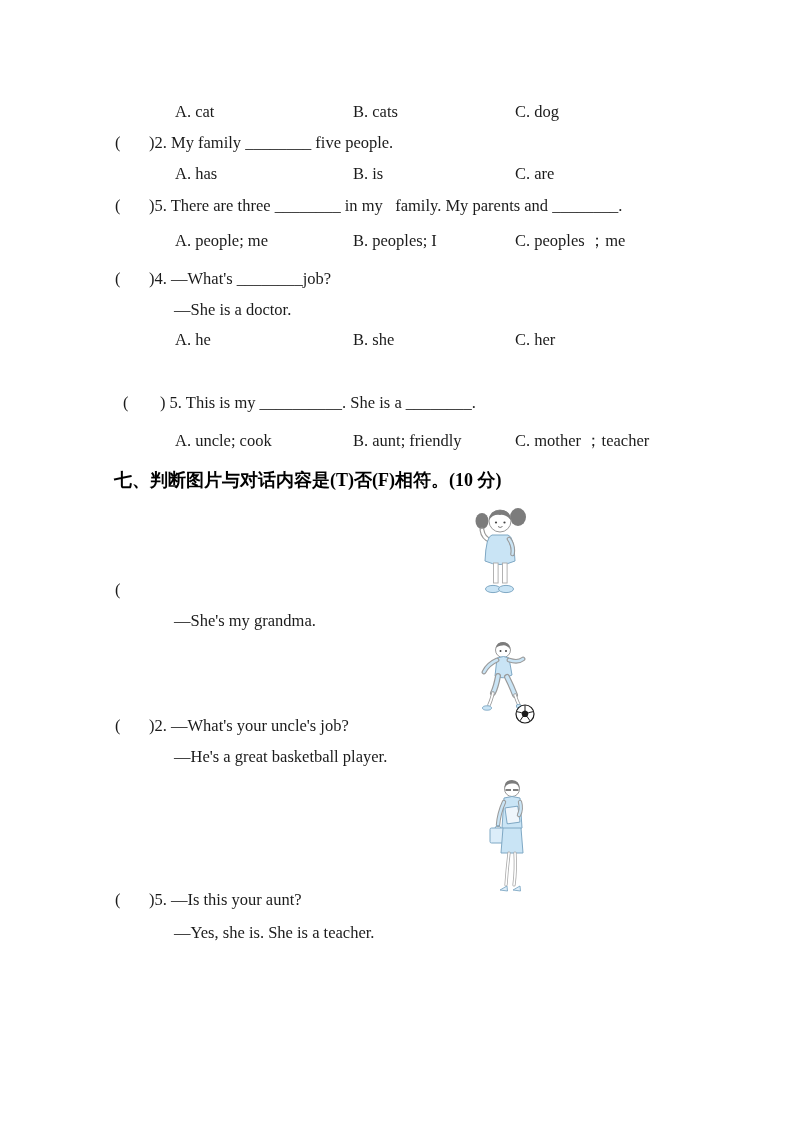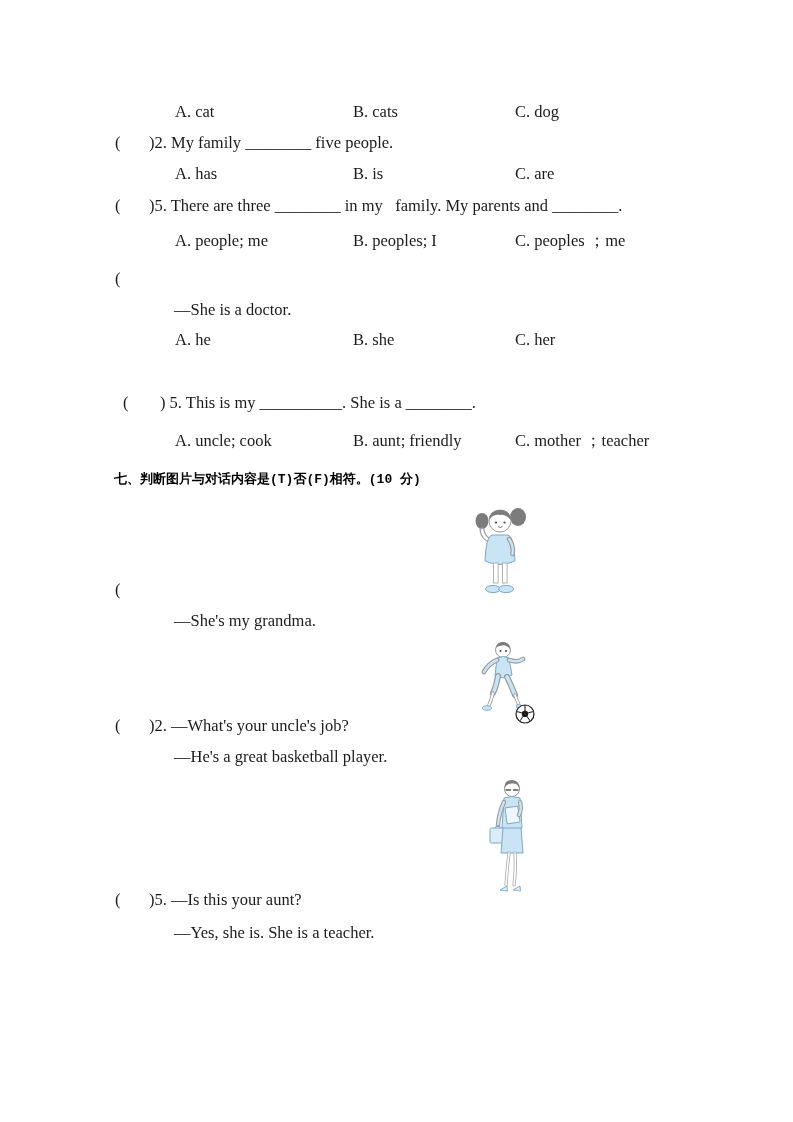--- a/index.html
+++ b/index.html
@@ -16,22 +16,22 @@
   .row { position: absolute; left: 0; width: 100%; height: 22px; line-height: 21px; }
   .row span { white-space: pre; }
   .bracket { position: absolute; left: 115px; }
   .qtext   { position: absolute; left: 149px; }
   .reply   { position: absolute; left: 174px; }
   .optA { position: absolute; left: 175px; }
   .optB { position: absolute; left: 345px; margin-left: 8px; }
   .optC { position: absolute; left: 515px; }
   .heading {
     position: absolute; left: 114px; top: 468px; height: 24px; line-height: 24px;
-    font-family: Liberation Mono, monospace;
-    font-weight: bold; font-size: 13px; color: #000000; white-space: pre;
+    font-family: Liberation Serif, serif;
+    font-weight: bold; font-size: 18px; color: #000000; white-space: pre;
   }
   .illus { position: absolute; }
 </style>
 </head>
 <body>
 
 <div class="page">
 
   <div class="row" style="top:101px">
     <span class="optA">A. cat</span>
@@ -54,20 +54,21 @@
     <span class="qtext">)5. There are three ________ in my   family. My parents and ________.</span>
   </div>
   <div class="row" style="top:230px">
     <span class="optA">A. people; me</span>
     <span class="optB">B. peoples; I</span>
     <span class="optC">C. peoples ；me</span>
   </div>
 
   <div class="row" style="top:268px">
     <span class="bracket">(</span>
+    <span class="qtext">)4. —What's ________job?</span>
   </div>
   <div class="row" style="top:329px">
     <span class="optA">A. he</span>
     <span class="optB">B. she</span>
     <span class="optC">C. her</span>
   </div>
   <div class="row" style="top:299px">
     <span class="reply">—She is a doctor.</span>
   </div>
 

